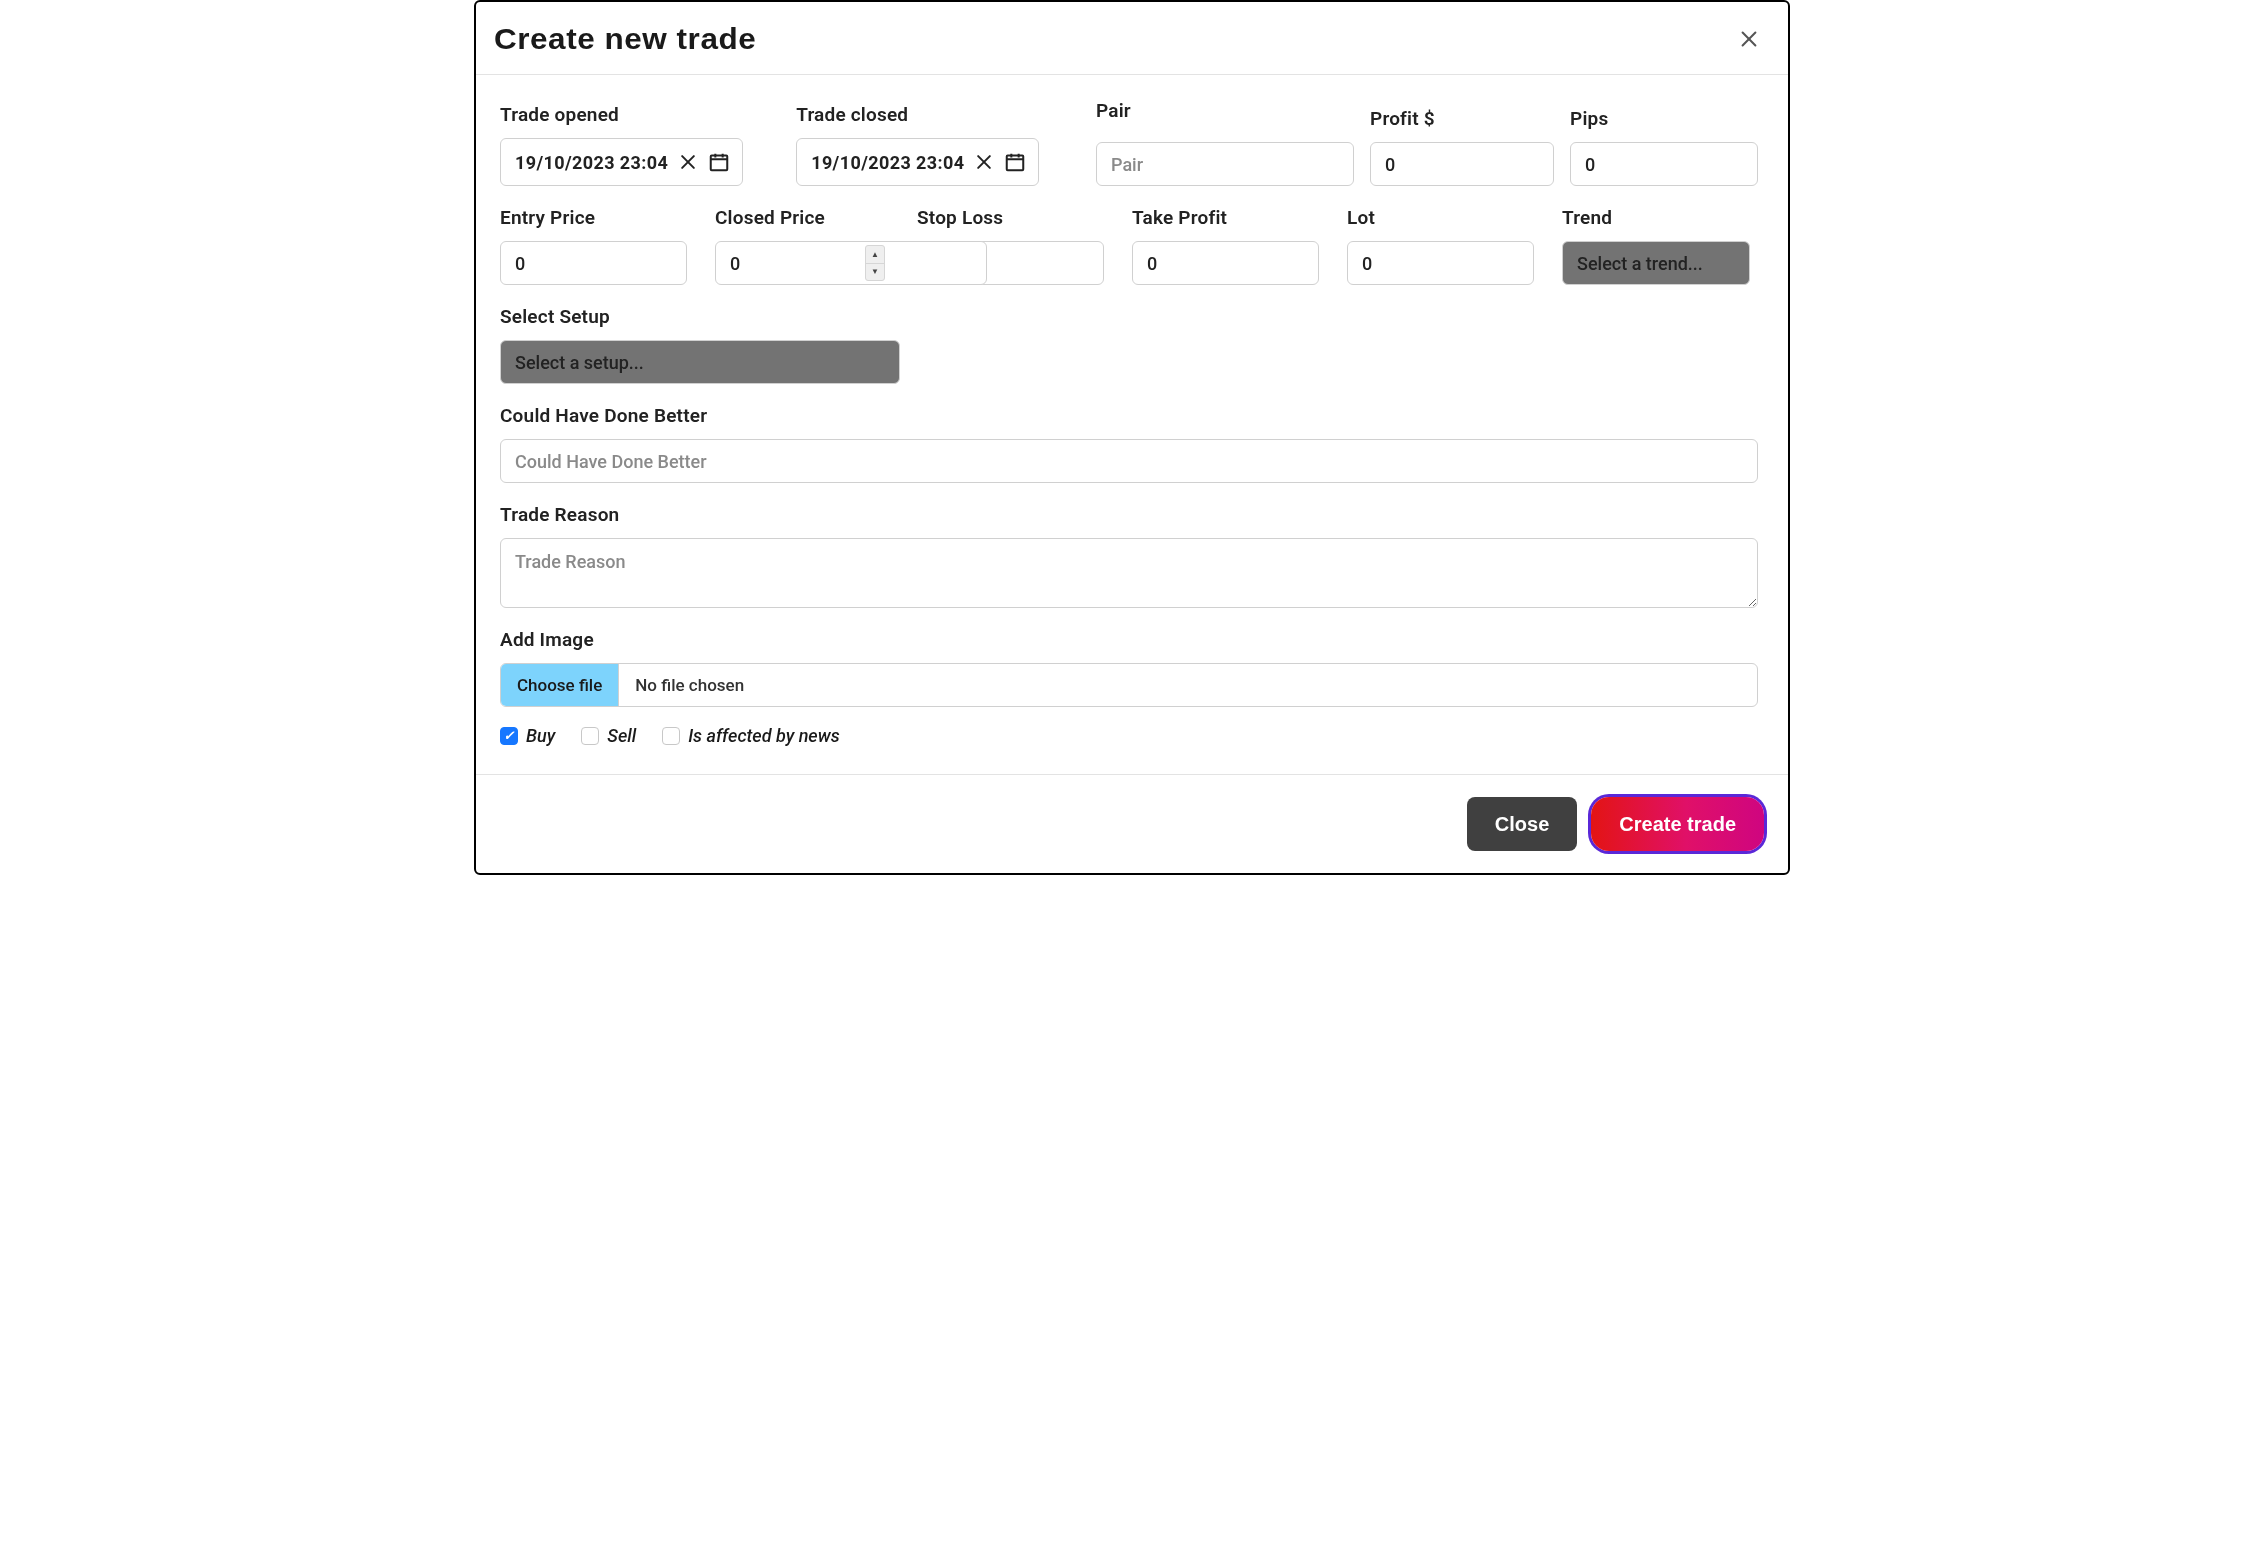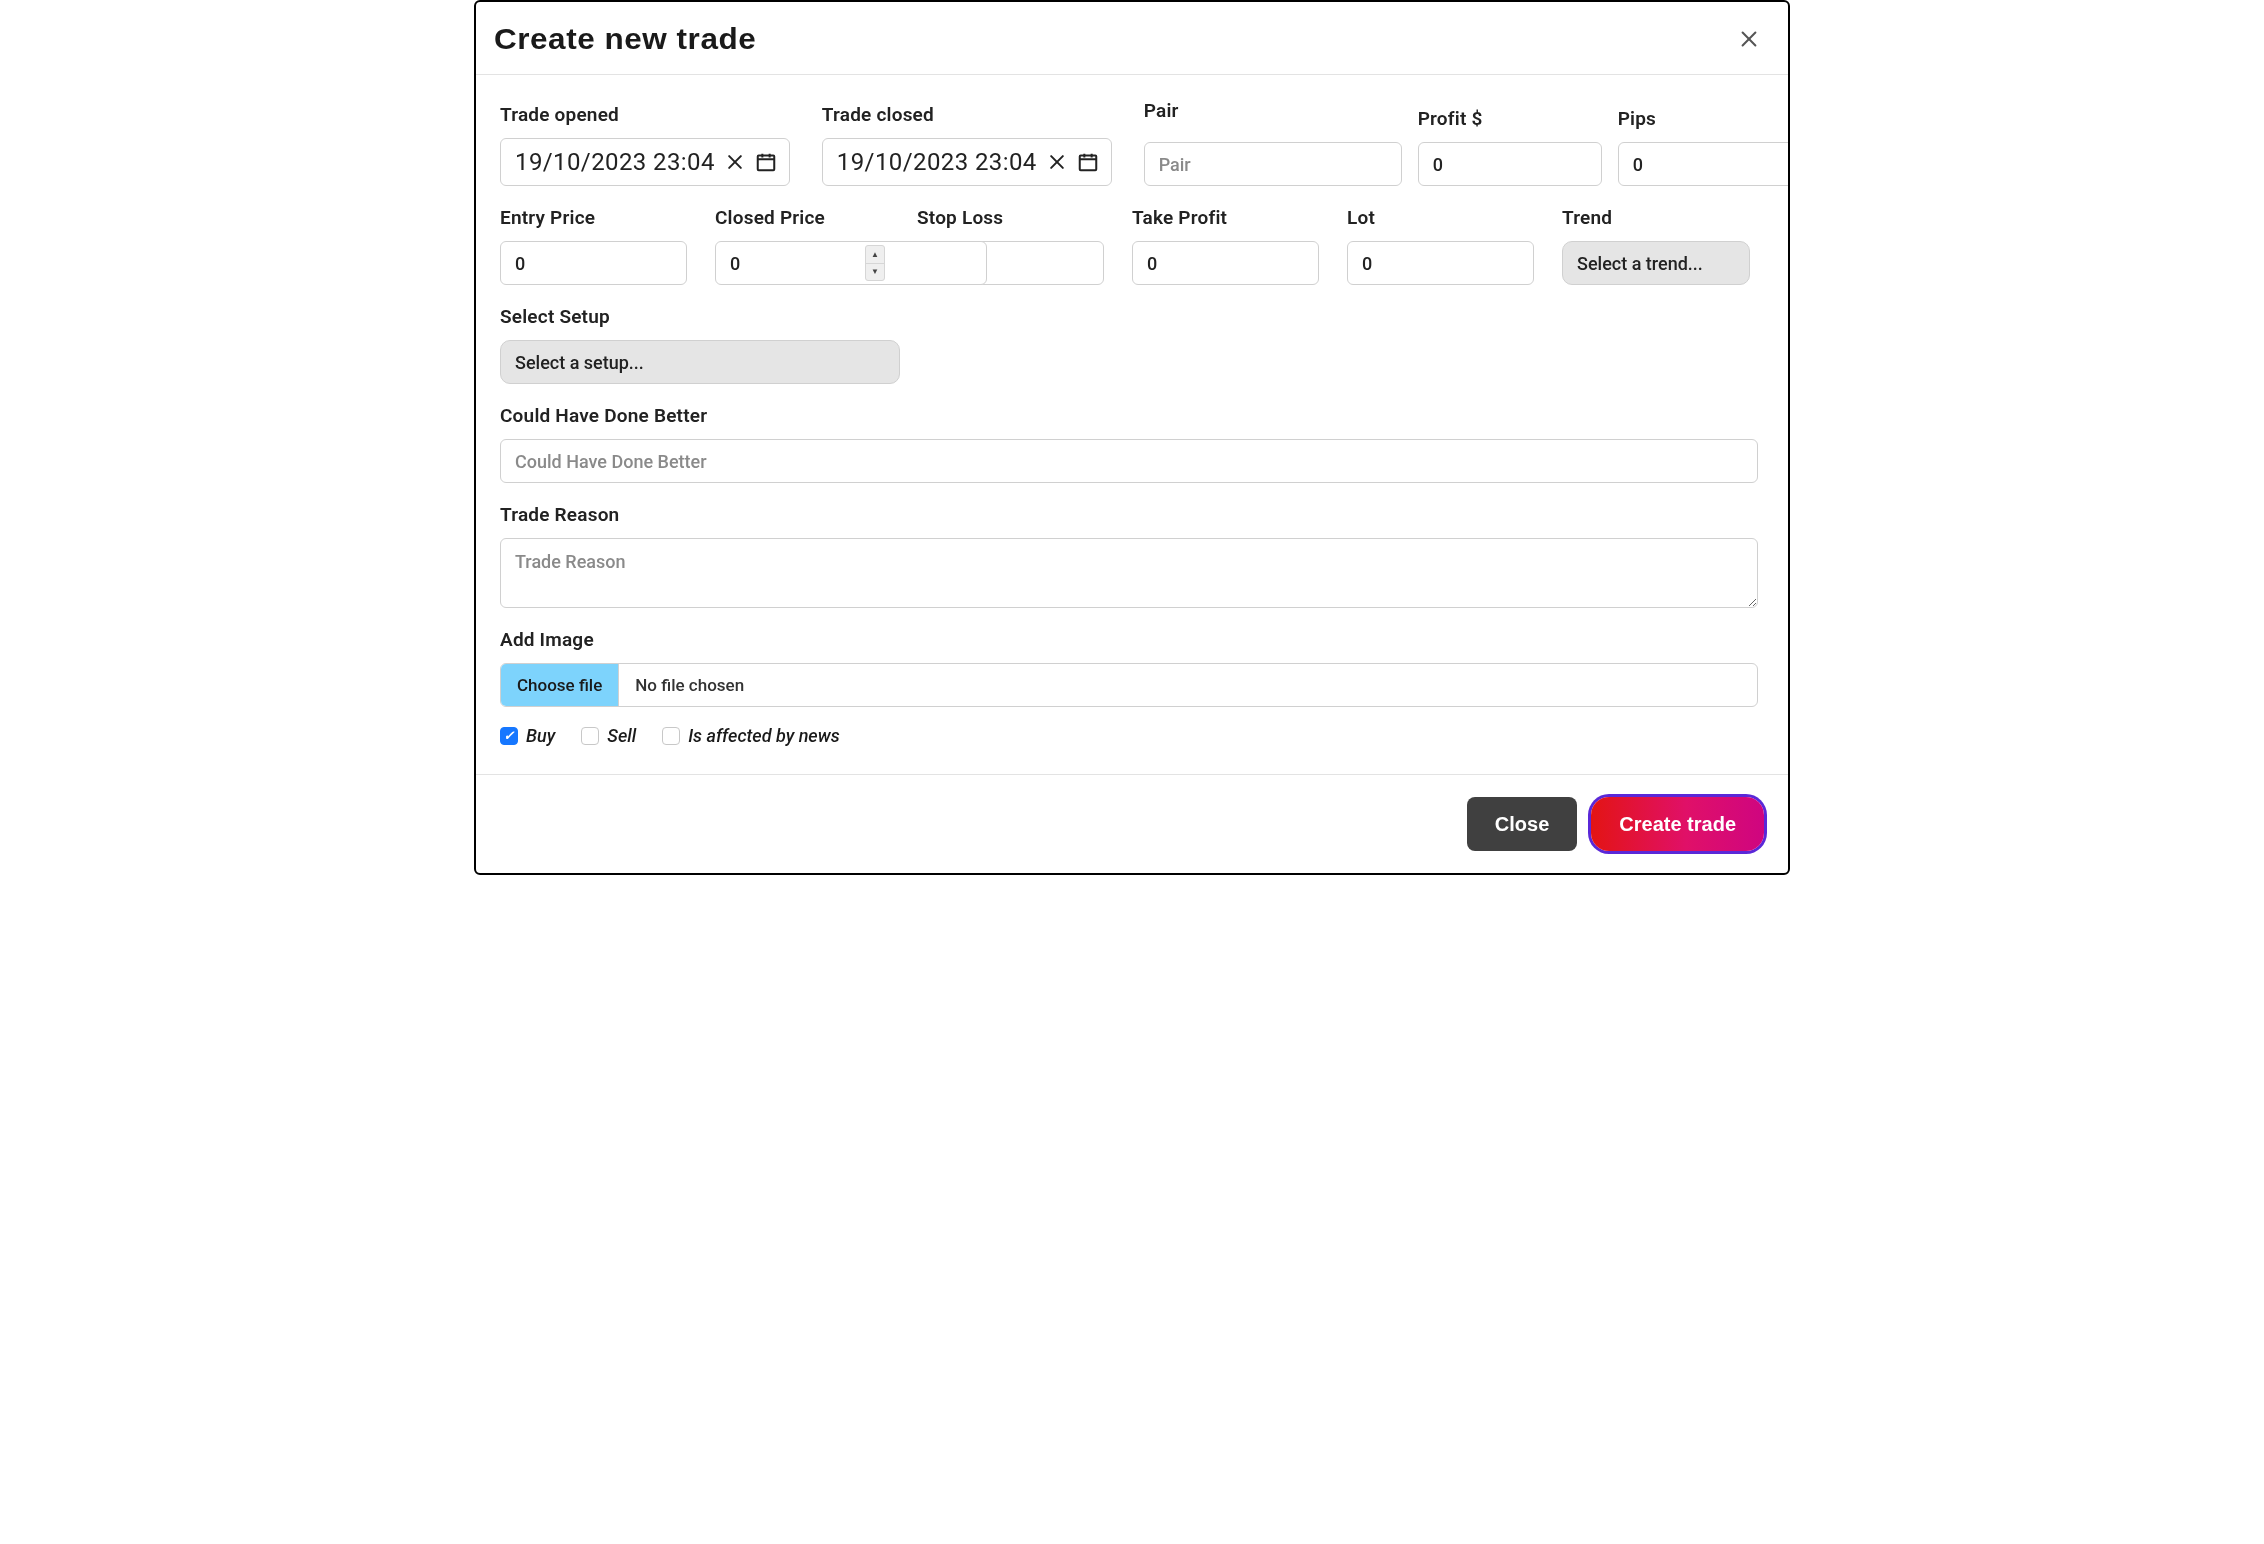--- a/index.html
+++ b/index.html
@@ -73,21 +73,21 @@
   .input::placeholder, .textarea::placeholder { color: #8a8a8a; font-weight: 500; }
   .input.val { color: #222; font-weight: 500; }
 
   .datewrap {
     display: inline-flex;
     align-items: center;
     gap: 10px;
     padding: 8px 12px 8px 14px;
     height: 48px;
   }
-  .datewrap .dt-text { font-size: 24px; font-weight: 400; letter-spacing: 0.4px; }
+  .datewrap .dt-text { font-size: 18px; font-weight: 700; letter-spacing: 0.4px; }
   .icon-btn { cursor: pointer; display:inline-flex; align-items:center; justify-content:center; color:#222; }
   .icon-btn svg { width: 20px; height: 20px; }
   .cal svg { width: 22px; height: 22px; }
 
   .spin-wrap { position: relative; }
   .spin-btns {
     position: absolute;
     right: 4px; top: 4px; bottom: 4px;
     width: 20px;
     display: flex; flex-direction: column;
@@ -99,24 +99,23 @@
     flex:1; display:flex; align-items:center; justify-content:center;
     cursor:pointer; font-size:8px; color:#444;
   }
   .spin-btns div:first-child { border-bottom:1px solid #d6d6d6; }
 
   .select {
     padding: 9px 14px;
     height: 44px;
     appearance: none;
     -webkit-appearance: none;
-    background: #e5e5e5;
+    background: #737373;
     font-weight: 500;
     color: #222;
-    border-radius: 10px;
   }
 
   .textarea {
     width: 100%;
     padding: 12px 14px;
     resize: vertical;
     min-height: 70px;
     font-weight: 500;
   }
 

